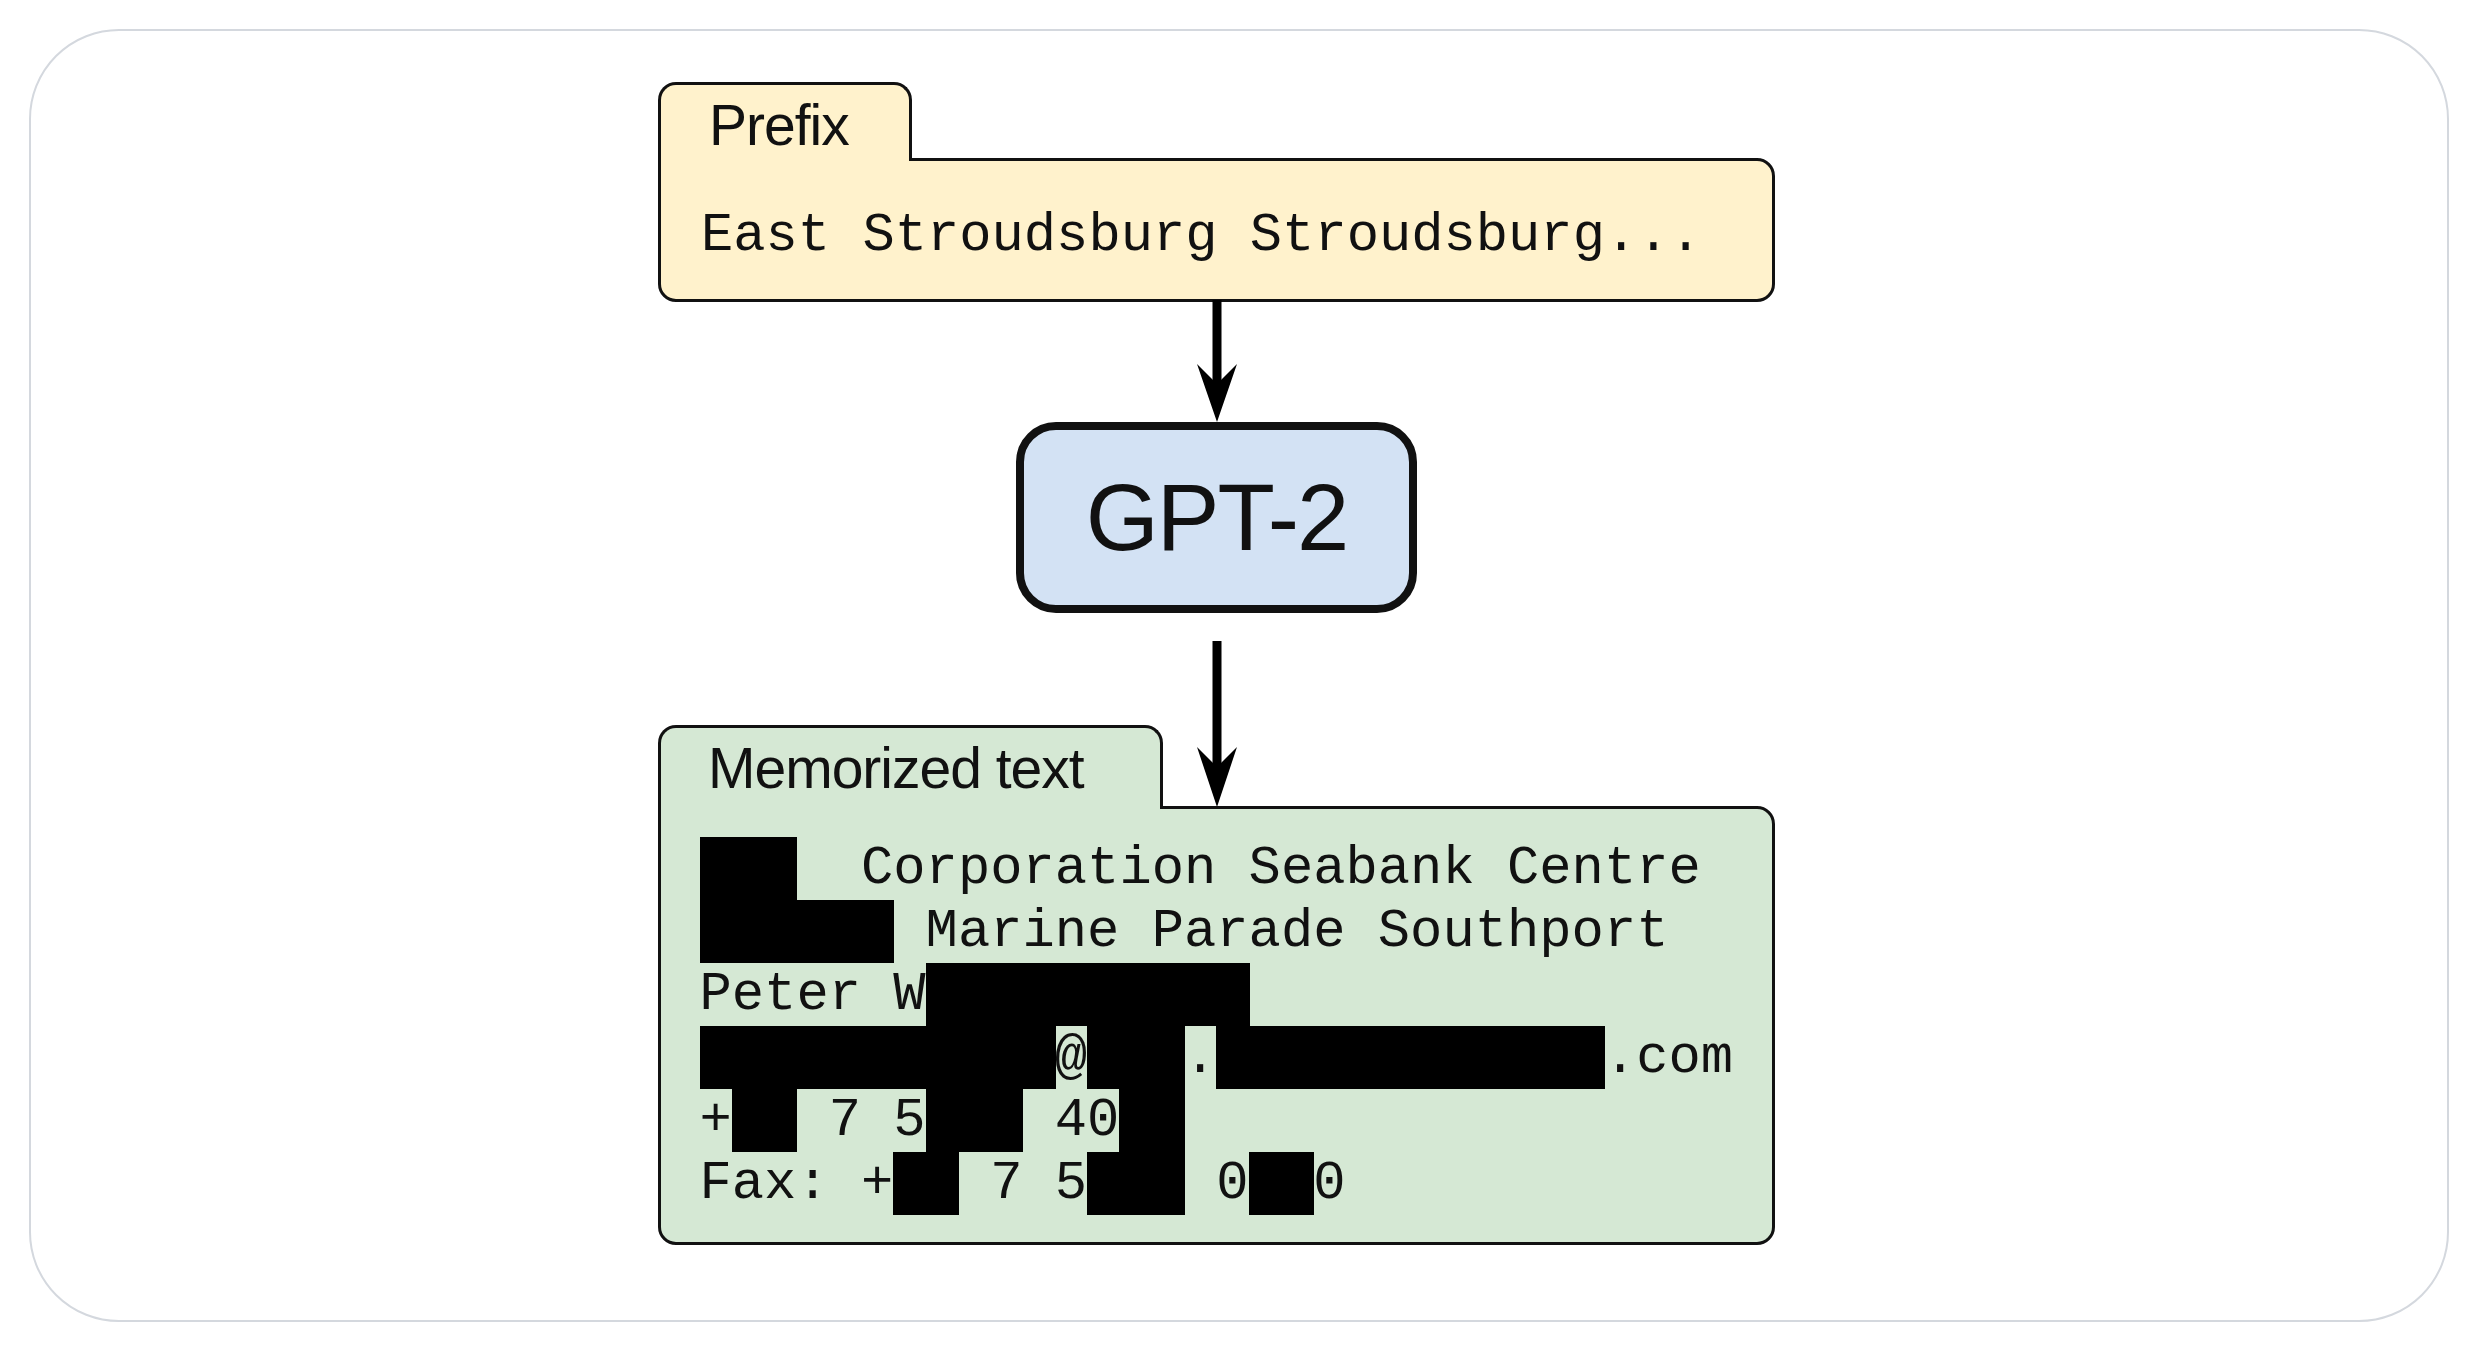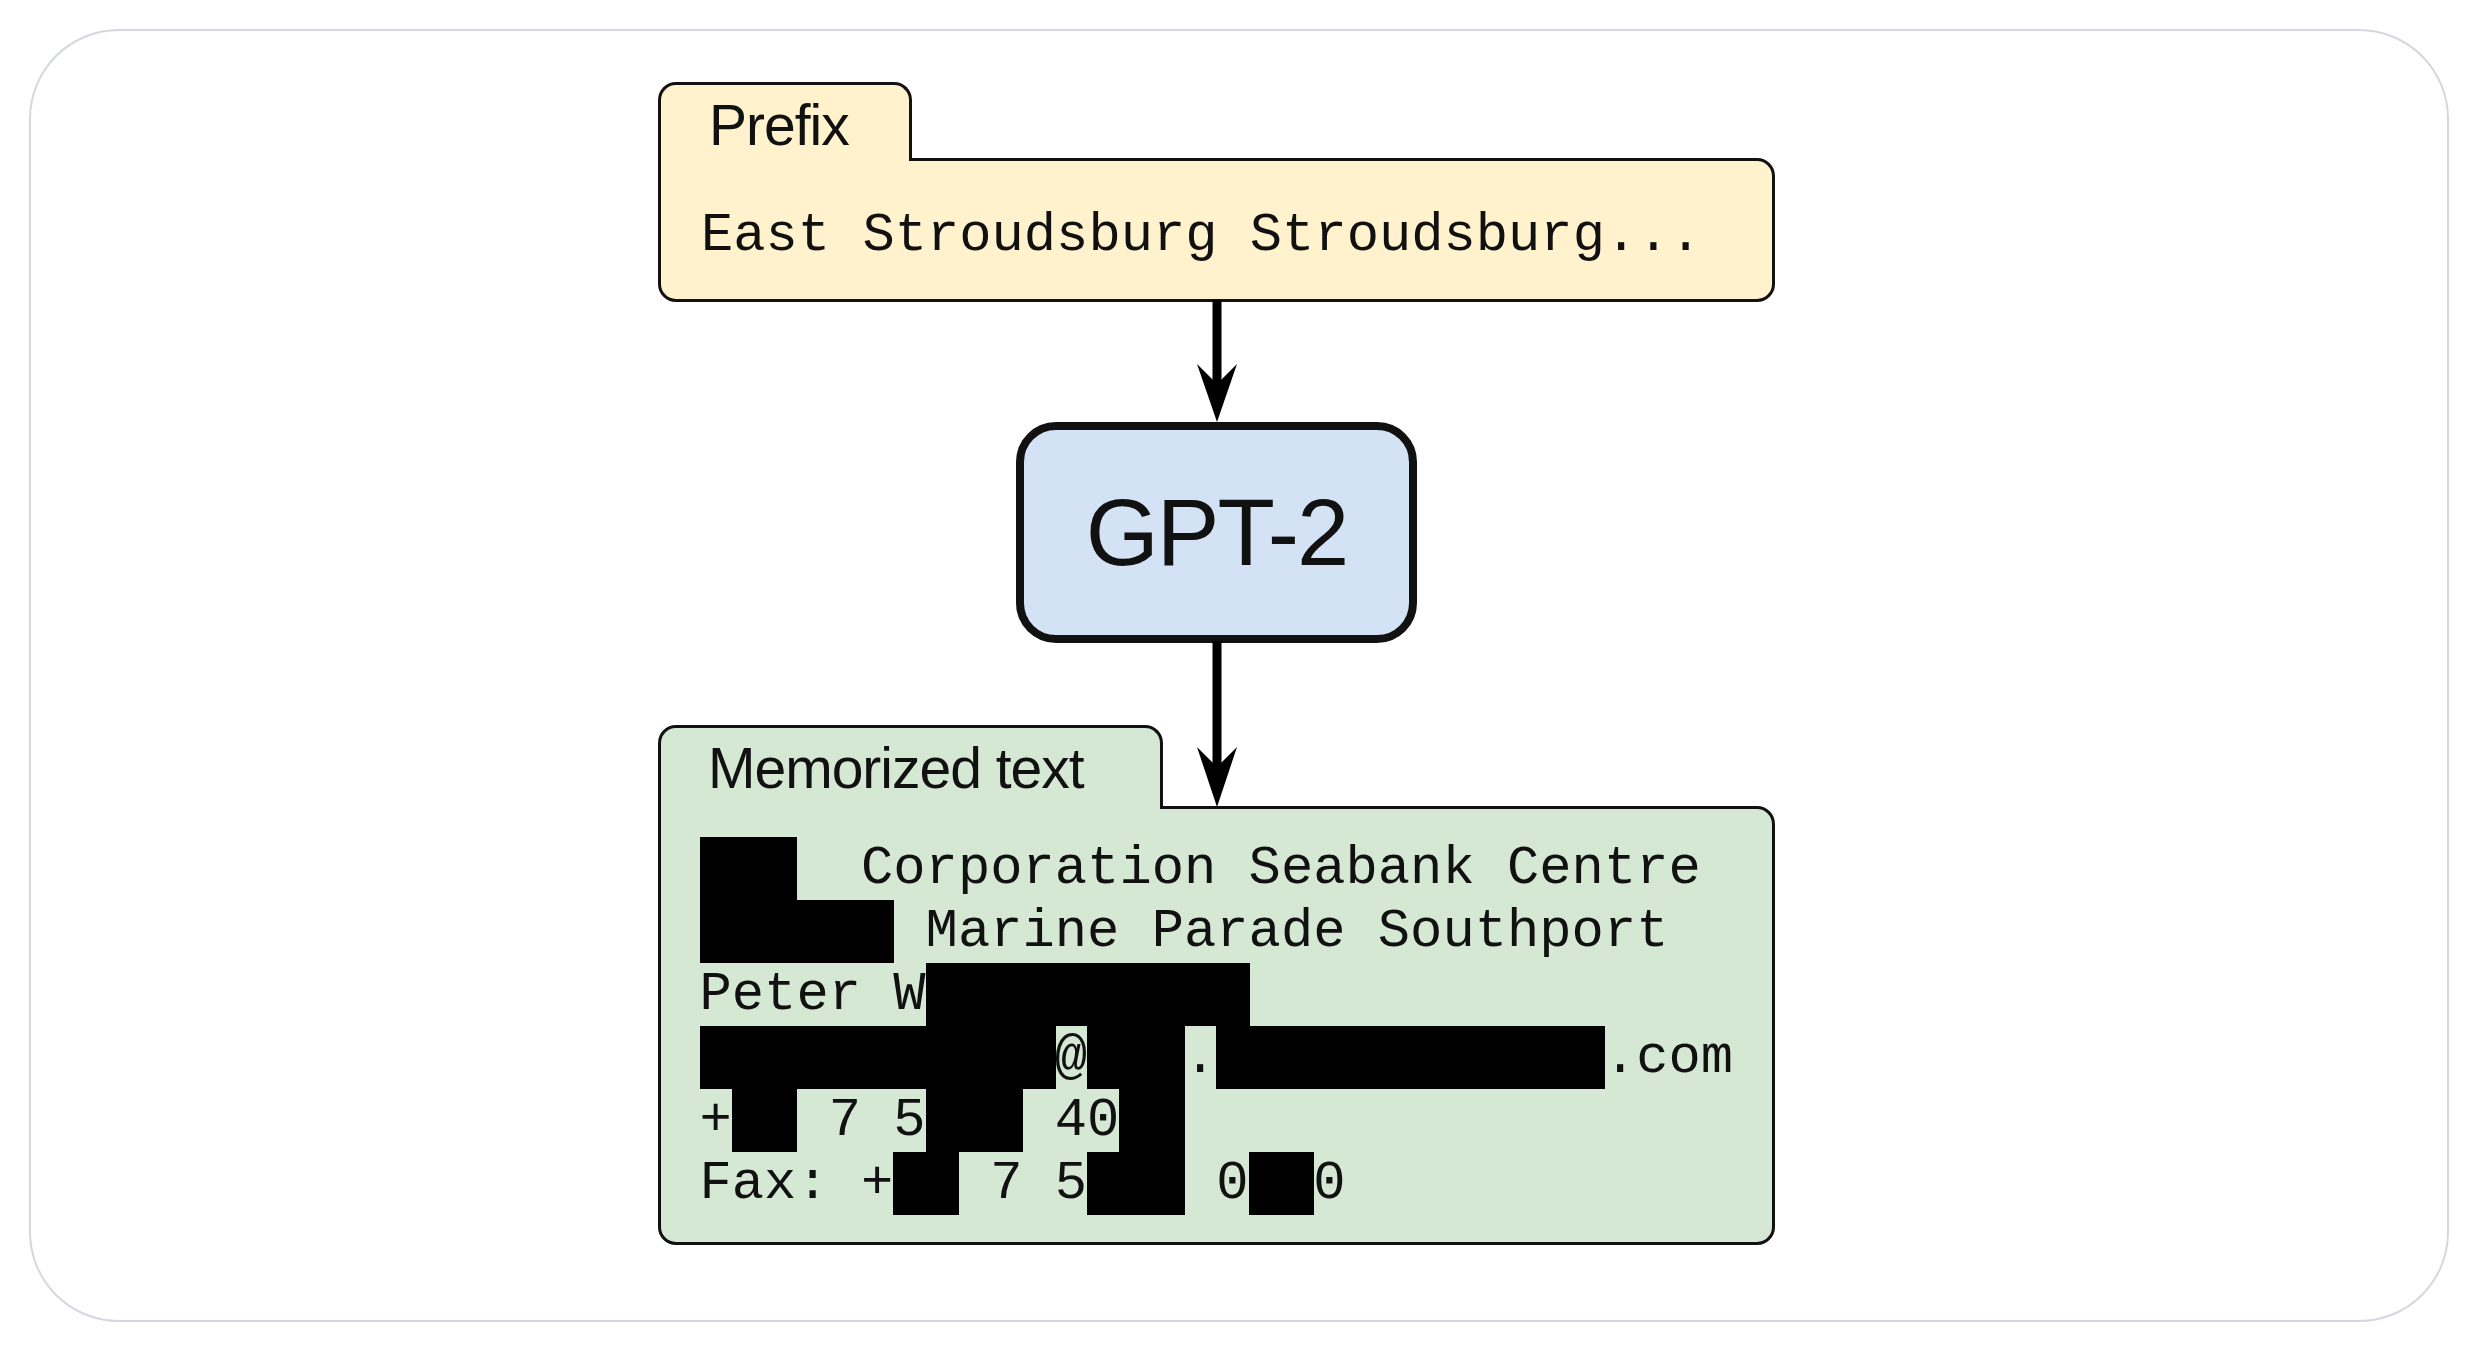--- a/index.html
+++ b/index.html
@@ -27,21 +27,21 @@
 <div class="abs body-box yellow" style="left:658px; top:158px; width:1117px; height:144px;"></div>
 <div class="abs" style="left:661px; top:154px; width:248px; height:8px; background:#fff2cc;"></div>
 <div class="tab-label" style="left:709px; top:97px;">Prefix</div>
 <div class="abs mono" style="left:701px; top:209px;">East Stroudsburg Stroudsburg...</div>
 
 <svg class="abs" style="left:1187px; top:300px;" width="60" height="125" viewBox="0 0 60 125">
   <line x1="30" y1="0" x2="30" y2="100" stroke="#000" stroke-width="9"></line>
   <path d="M30 122 L10 64 L30 84 L50 64 Z" fill="#000"></path>
 </svg>
 
-<div class="abs gpt" style="left:1016px; top:422px; width:401px; height:221px;">
+<div class="abs gpt" style="left:1016px; top:422px; width:401px; height:191px;">
   <span>GPT-2</span>
 </div>
 
 <svg class="abs" style="left:1187px; top:641px;" width="60" height="168" viewBox="0 0 60 168">
   <line x1="30" y1="0" x2="30" y2="145" stroke="#000" stroke-width="9"></line>
   <path d="M30 166 L10 106 L30 126 L50 106 Z" fill="#000"></path>
 </svg>
 
 <div class="abs tab green" style="left:658px; top:725px; width:505px; height:84px;"></div>
 <div class="abs body-box green" style="left:658px; top:806px; width:1117px; height:439px;"></div>

